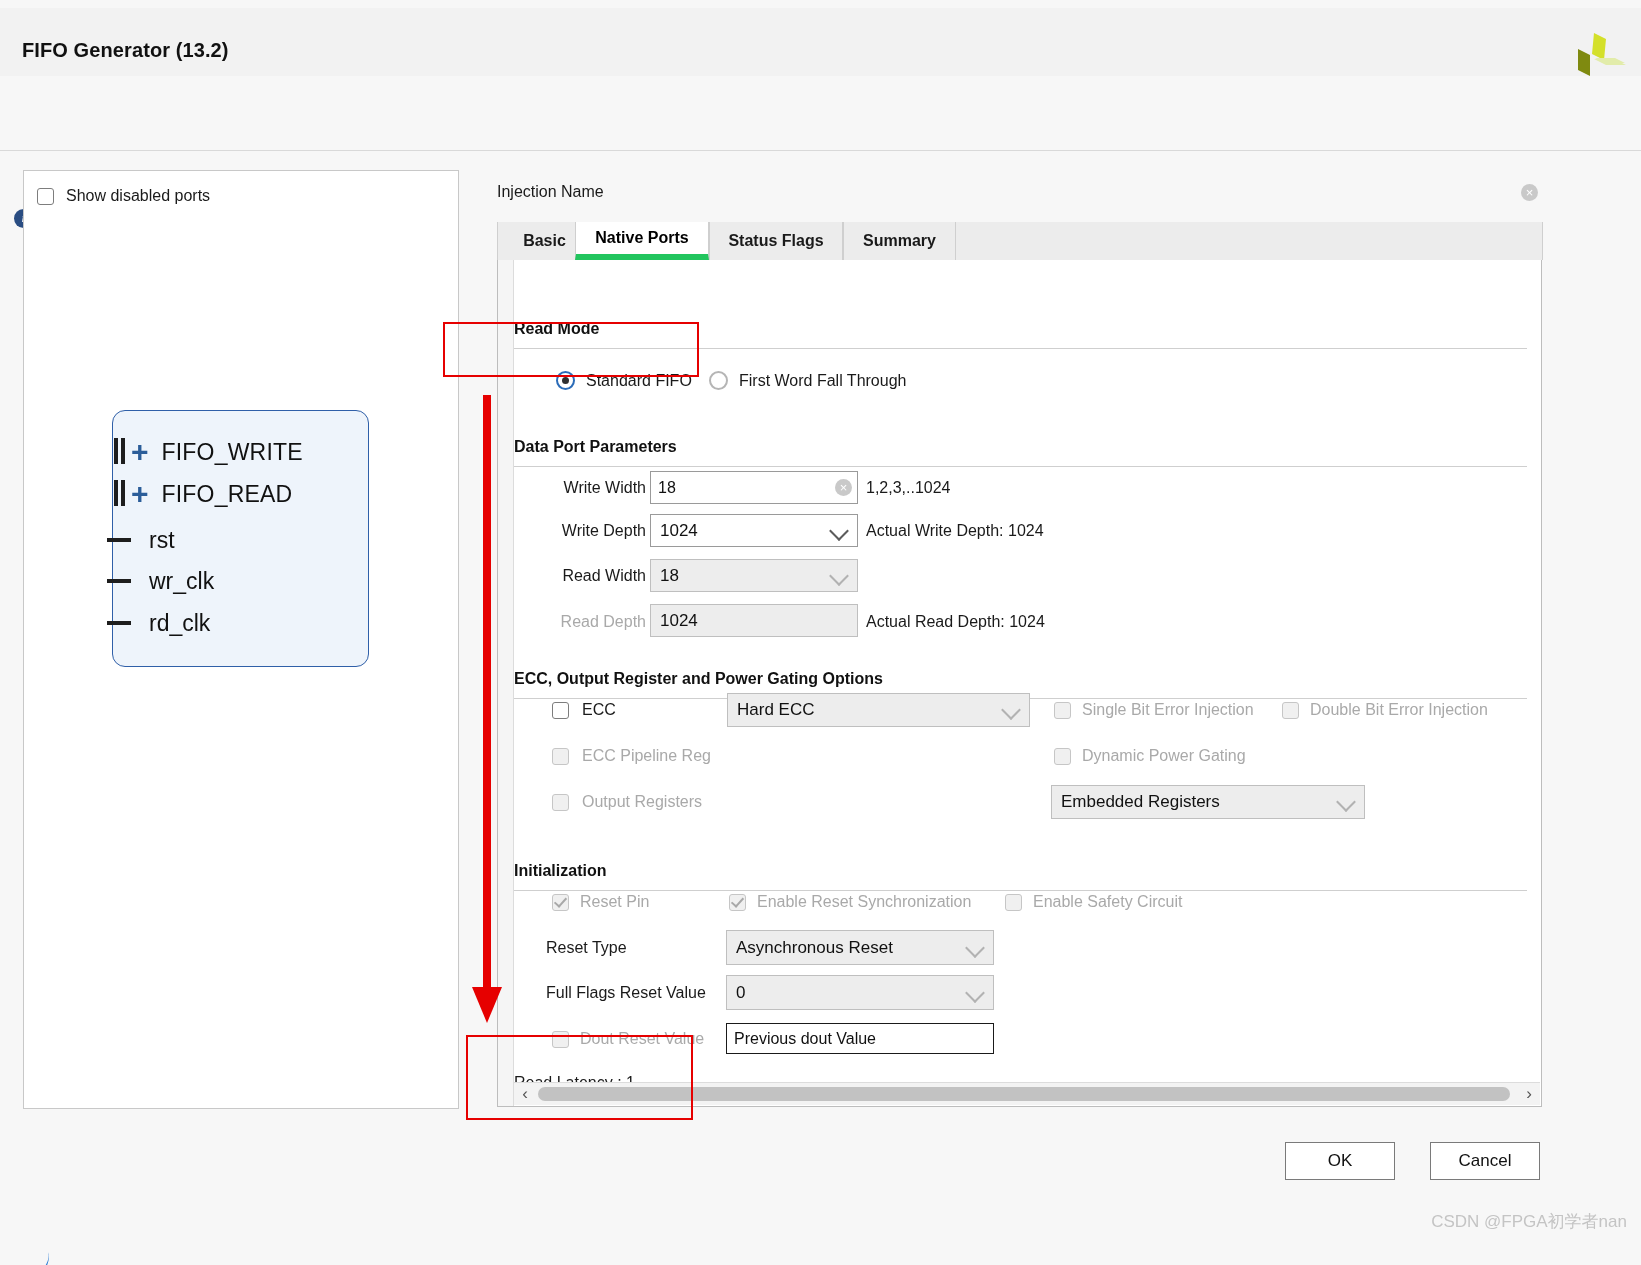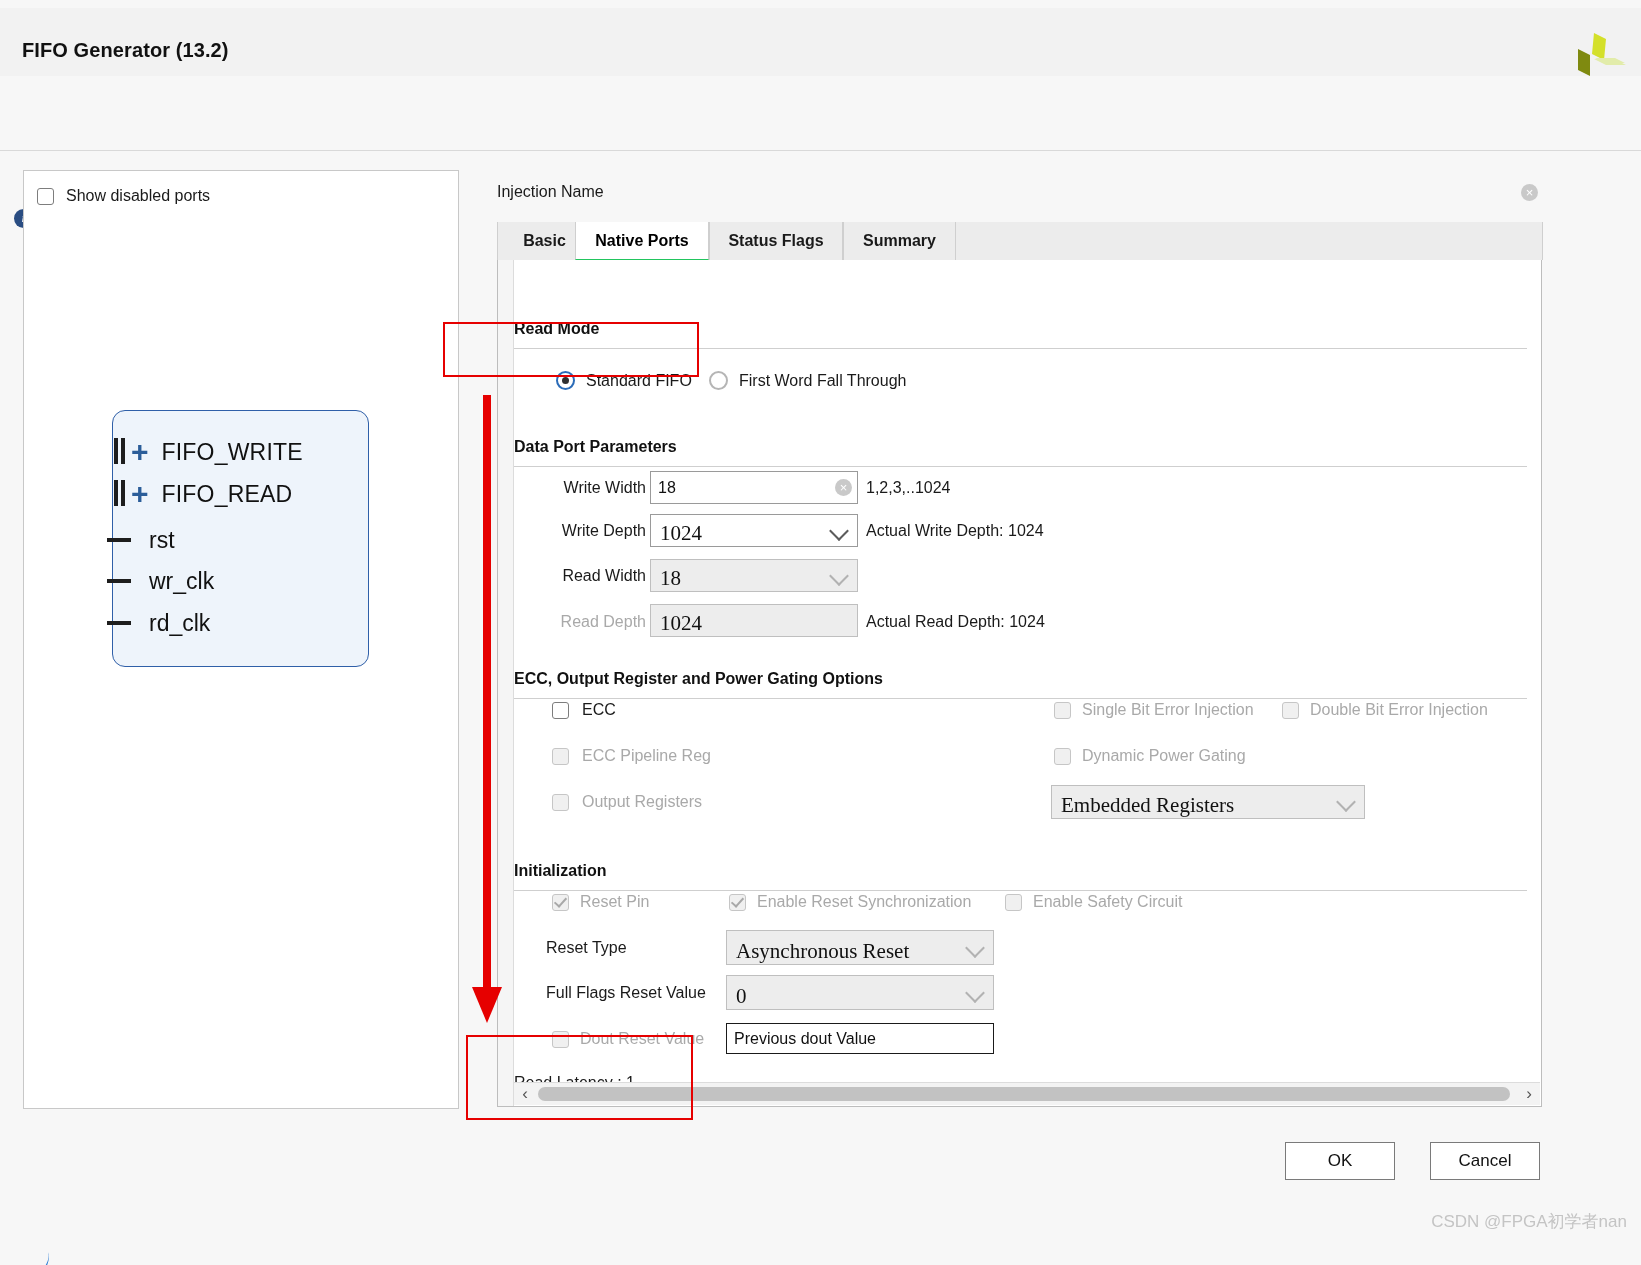--- a/index.html
+++ b/index.html
@@ -46,34 +46,34 @@
   .buspin span.b2{left:7px;}
   .buspin .halo{left:-3px;top:-2px;width:17px;height:30px;background:#d6e6f5;z-index:-1;}
   .wirepin{position:absolute;left:-24px;width:24px;height:4px;background:#1d1d1d;}
   
   .comp-label{position:absolute;left:497px;top:183px;font-size:16px;color:#1a1a1a;}
   .comp-input{position:absolute;left:643px;top:176px;width:899px;height:32px;border:1px solid #9a9a9a;background:#fff;box-sizing:border-box;font-size:16px;padding:3px 30px 3px 6px;color:#111;font-family:"Liberation Sans",sans-serif;}
   .clear-ic{position:absolute;width:17px;height:17px;border-radius:50%;background:#c9c9c9;color:#fff;font-size:13px;line-height:17px;text-align:center;cursor:pointer;font-family:"Liberation Sans",sans-serif;}
   .tabpanel{position:absolute;left:497px;top:222px;width:1045px;height:885px;}
   .tabstrip{position:absolute;left:0;top:0;height:38px;width:1045px;border-bottom:1px solid #bdbdbd;background:#f0f0f0;}
   .tab{position:absolute;top:0;height:38px;display:flex;align-items:center;justify-content:center;padding:0 14px;font-size:16px;font-weight:bold;color:#1a1a1a;background:#ececec;border-left:1px solid #cfcfcf;border-right:1px solid #cfcfcf;box-sizing:border-box;cursor:pointer;}
-  .tab.active{background:#fff;border-bottom:1px solid #22c55e;color:#000;}
+  .tab.active{background:#fff;border-bottom:6px solid #22c55e;color:#000;}
   .tab-fill{position:absolute;top:0;height:38px;background:#ececec;border-right:1px solid #cfcfcf;}
   .tabbody{position:absolute;left:0;top:38px;width:1045px;height:847px;background:#fff;border:1px solid #bdbdbd;border-top:none;box-sizing:border-box;overflow:hidden;}
   .gutter{position:absolute;left:0;top:0;width:15px;height:100%;background:#f5f5f5;border-right:1px solid #dcdcdc;}
   .sec-title{position:absolute;font-size:16px;font-weight:bold;color:#111;}
   .sec-rule{position:absolute;height:1px;background:#cfcfcf;}
   .radio{width:19px;height:19px;border-radius:50%;border:2px solid #b5b5b5;background:#fff;box-sizing:border-box;display:inline-block;position:relative;flex:0 0 auto;}
   .radio.on{border-color:#2b6cb8;}
   .radio.on:after{content:"";position:absolute;left:4px;top:4px;width:7px;height:7px;border-radius:50%;background:#2f2f2f;}
   .row{position:absolute;display:flex;align-items:center;}
   .lbl{font-size:16px;color:#1a1a1a;}
   .lbl.dim{color:#a9a9a9;}
   .txtfield{box-sizing:border-box;border:1px solid #9a9a9a;background:#fff;font-size:16px;color:#111;padding:2px 26px 2px 7px;font-family:"Liberation Sans",sans-serif;}
-  .combo{box-sizing:border-box;border:1px solid #9a9a9a;background:#fff;font-size:21px;color:#111;position:relative;display:flex;align-items:flex-end;padding-left:9px;cursor:pointer;font-family:Liberation Serif, serif;}
+  .combo{box-sizing:border-box;border:1px solid #9a9a9a;background:#fff;font-size:17px;color:#111;position:relative;display:flex;align-items:center;padding-left:9px;cursor:pointer;}
   .combo.dis{background:#ededed;border-color:#bfbfbf;}
   .combo .carr{position:absolute;right:11px;top:50%;width:12px;height:12px;margin-top:-7px;border:solid #5c5c5c;border-width:0 2.4px 2.4px 0;transform:rotate(45deg);}
   .combo.dis .carr{border-color:#b2b2b2;}
   .flat-field{box-sizing:border-box;border:1.8px solid #1a1a1a;background:#fff;font-size:16px;color:#111;display:flex;align-items:center;padding-left:7px;}
   .note{position:absolute;font-size:16px;color:#1a1a1a;}
   
   .hscroll{position:absolute;left:16px;bottom:1px;width:1026px;height:22px;background:#f3f3f3;border-top:1px solid #dcdcdc;}
   .hs-arrow{position:absolute;top:0;width:22px;height:22px;display:flex;align-items:center;justify-content:center;color:#555;font-size:17px;cursor:pointer;}
   .hs-thumb{position:absolute;left:24px;top:4px;width:972px;height:14px;background:#c2c2c2;border-radius:7px;cursor:pointer;}
   
@@ -224,20 +224,24 @@
       </div>
       <div class="note" style="left:368px;top:353px;">Actual Read Depth: 1024</div>
 
       <div class="sec-title" style="left:16px;top:410px;">ECC, Output Register and Power Gating Options</div>
       <div class="sec-rule" style="left:16px;top:438px;width:1013px;"></div>
 
       <div class="row" style="left:54px;top:441px;gap:13px;">
         <span class="chk"></span>
         <span class="lbl">ECC</span>
       </div>
+      <div class="combo dis" style="position:absolute;left:229px;top:433px;width:303px;height:34px;">
+        <span>Hard ECC</span>
+        <span class="carr"></span>
+      </div>
       <div class="row" style="left:556px;top:441px;gap:11px;">
         <span class="chk dim"></span>
         <span class="lbl dim">Single Bit Error Injection</span>
       </div>
       <div class="row" style="left:784px;top:441px;gap:11px;">
         <span class="chk dim"></span>
         <span class="lbl dim">Double Bit Error Injection</span>
       </div>
 
       <div class="row" style="left:54px;top:487px;gap:13px;">

